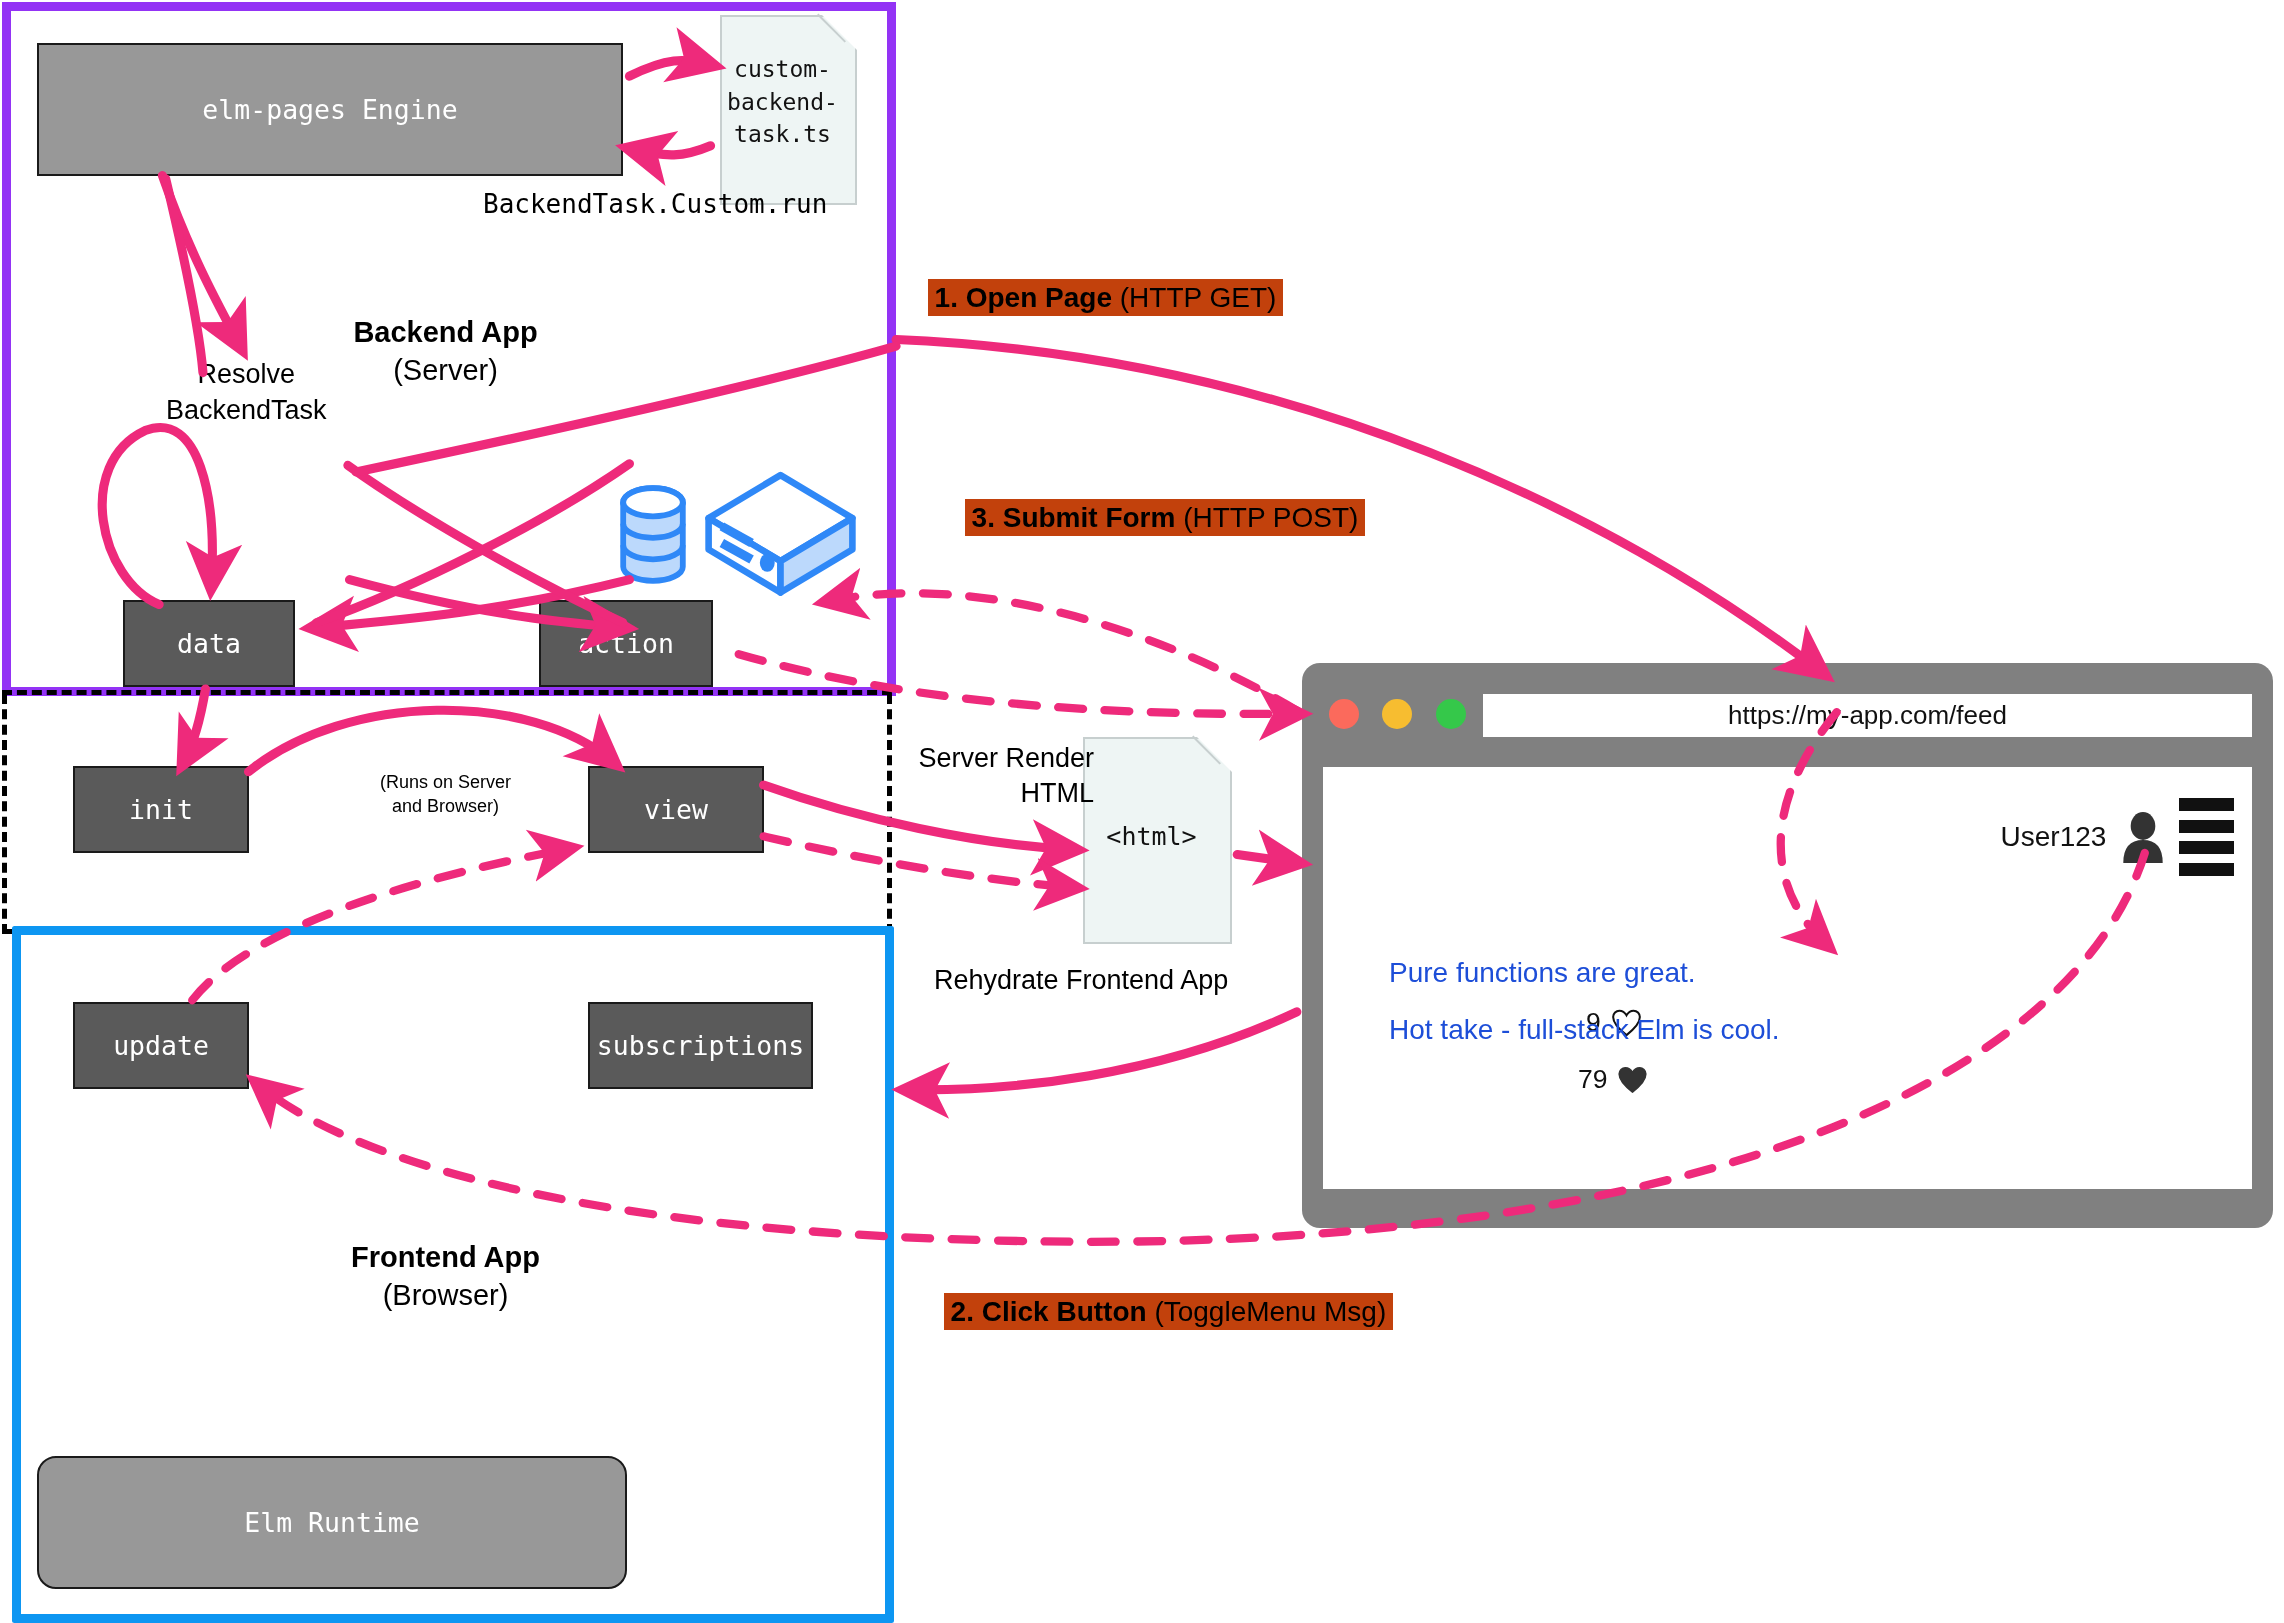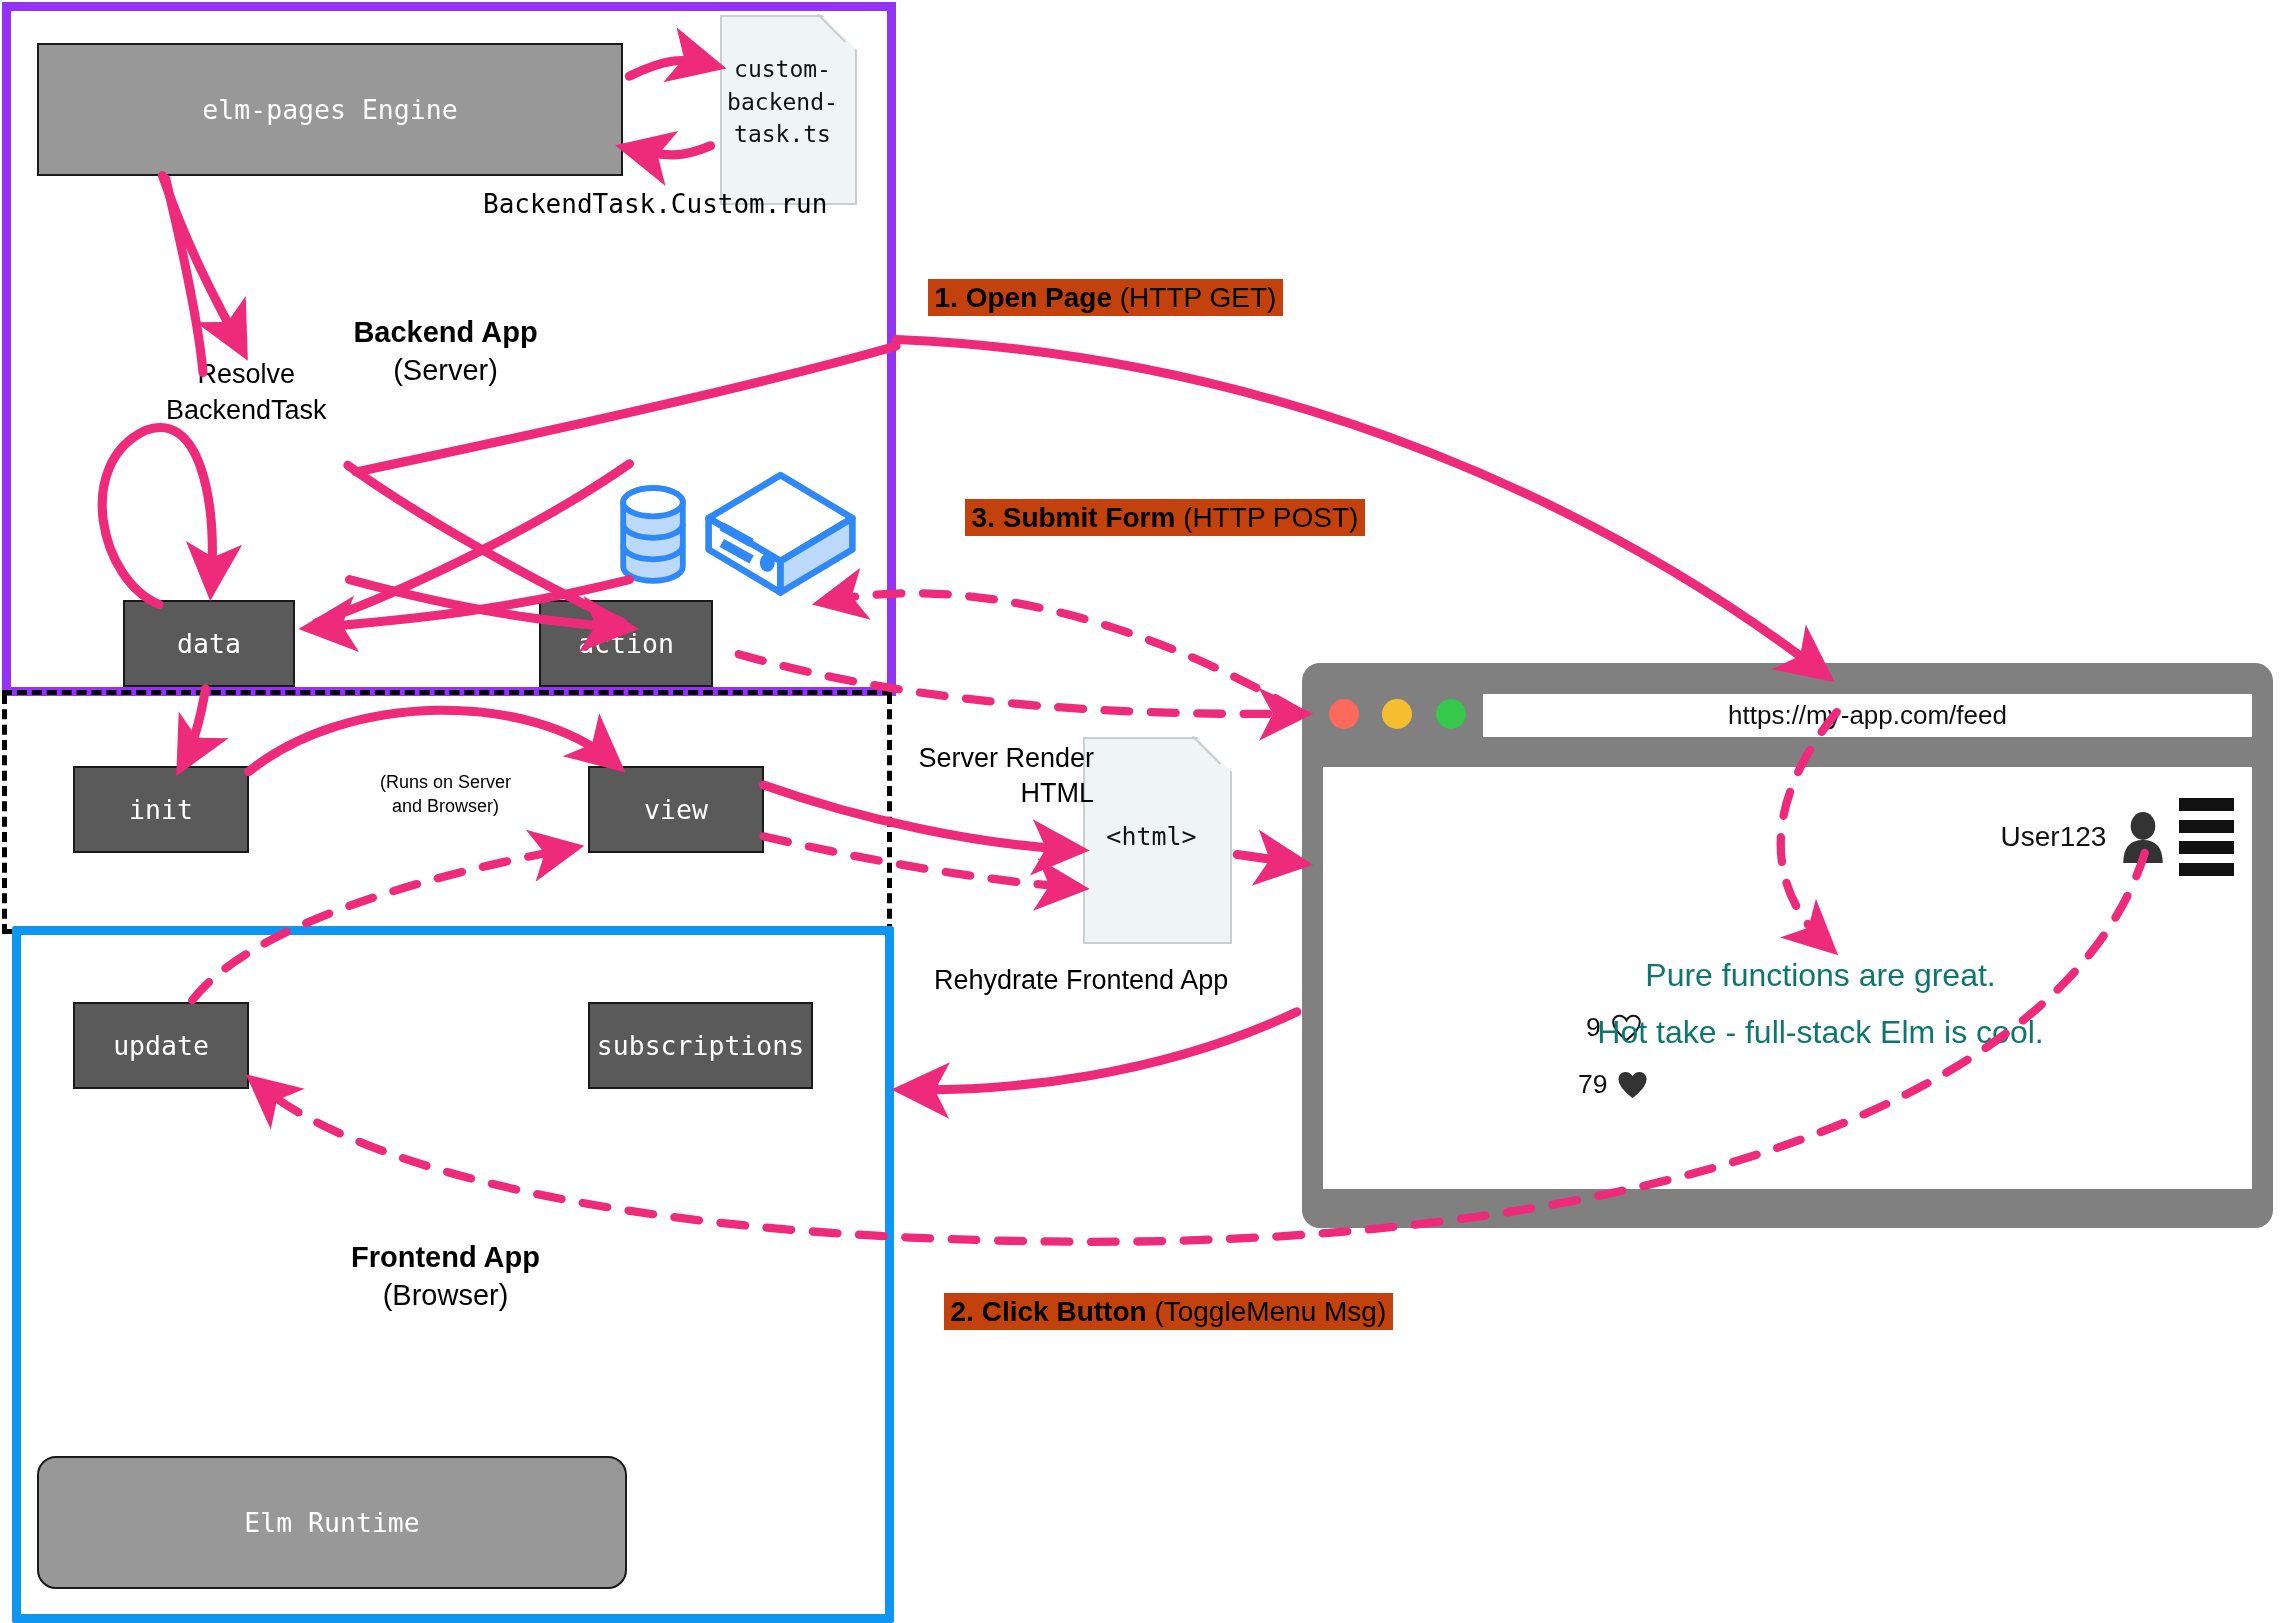--- a/index.html
+++ b/index.html
@@ -75,21 +75,21 @@
      display:flex;align-items:center;justify-content:center;}
   #urltext{font-size:26px;color:#111;}
   #viewport{position:absolute;left:21px;top:104px;right:21px;bottom:39px;background:#ffffff;}
 
   #user-row{position:absolute;right:18px;top:31px;display:flex;align-items:center;gap:13.3px;text-align:center;}
   #username{font-size:28px;color:#111;}
   #hamburger{display:flex;flex-direction:column;gap:8.3px;}
   #hamburger span{display:block;width:55px;height:13.3px;background:#111;}
 
   .post{position:absolute;left:0;right:0;}
-  .post .ptext{font-size:32px;color:#0f766e;text-align:center;}
+  .post .ptext{font-size:28px;color:#1d4ed8;}
   .post .preact{margin-top:18px;display:flex;align-items:center;gap:10px;font-size:26.5px;color:#111;}
   #post-1{left:66px;top:190px;}
   #post-1 .preact{margin-left:197px;}
   #post-2{left:66px;top:247px;}
   #post-2 .preact{margin-left:189px;}
 
   
   #arrows{position:absolute;left:0;top:0;width:2284px;height:1623px;pointer-events:none;}
 </style>
 </head>

